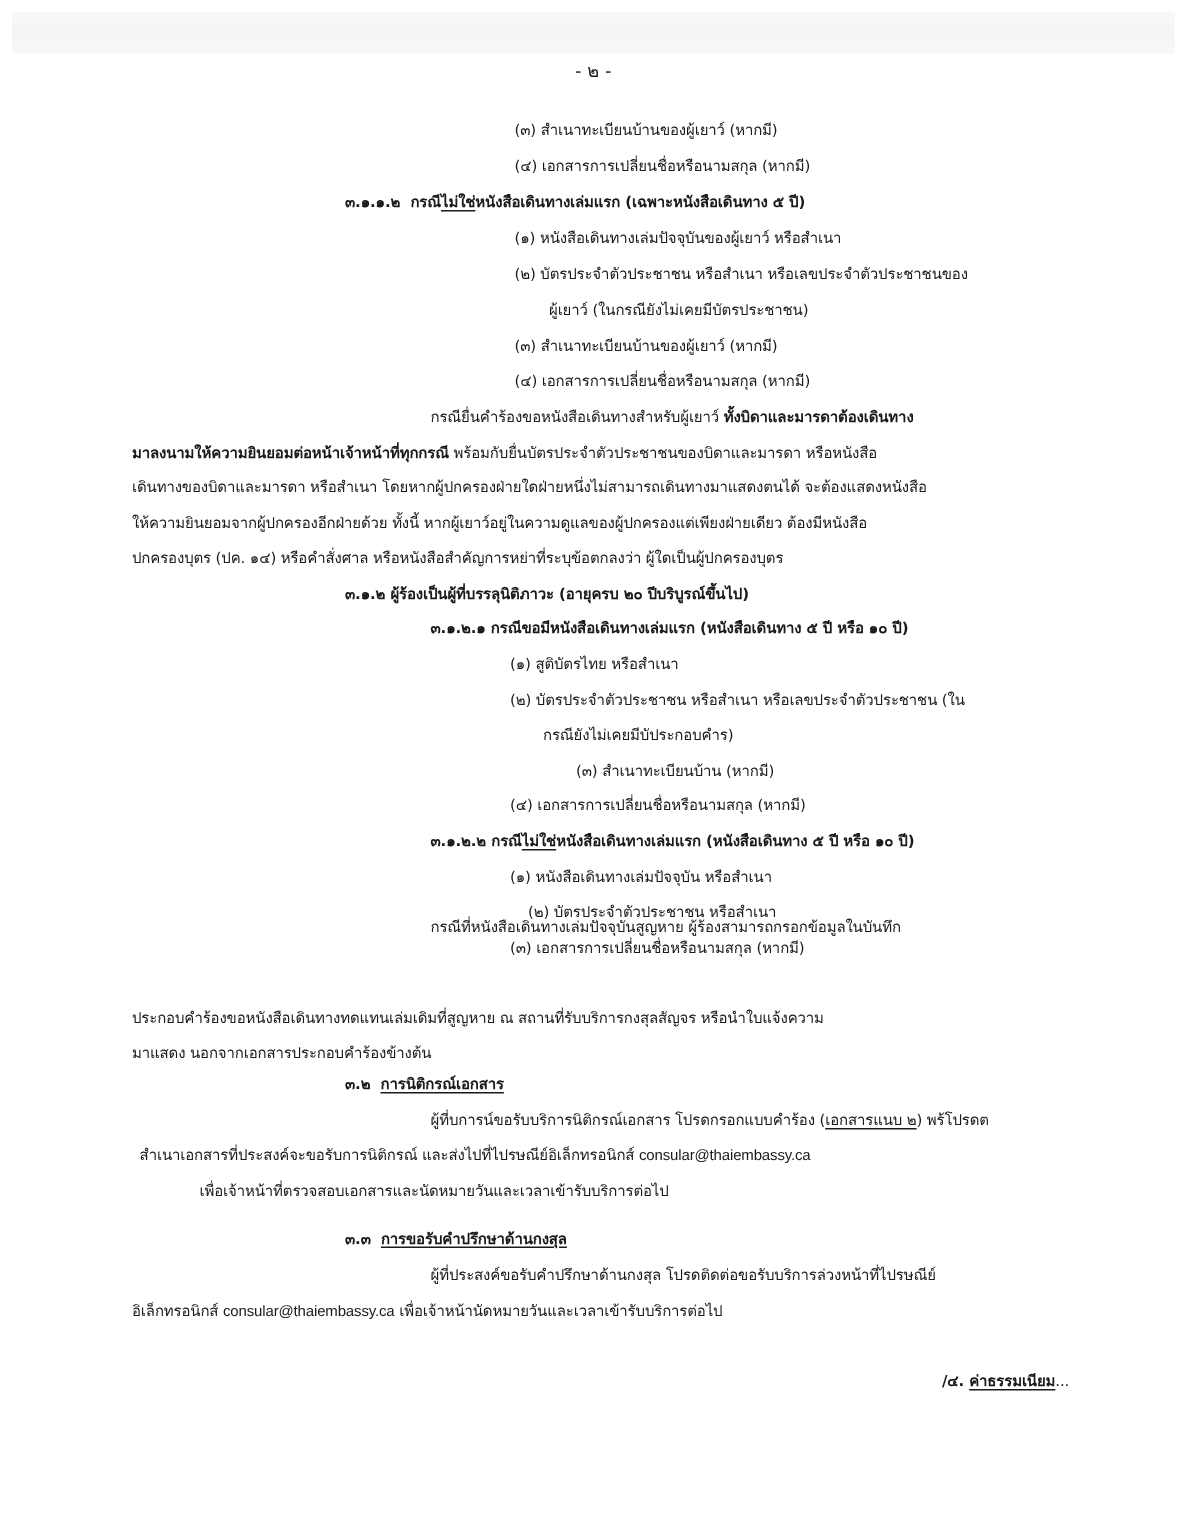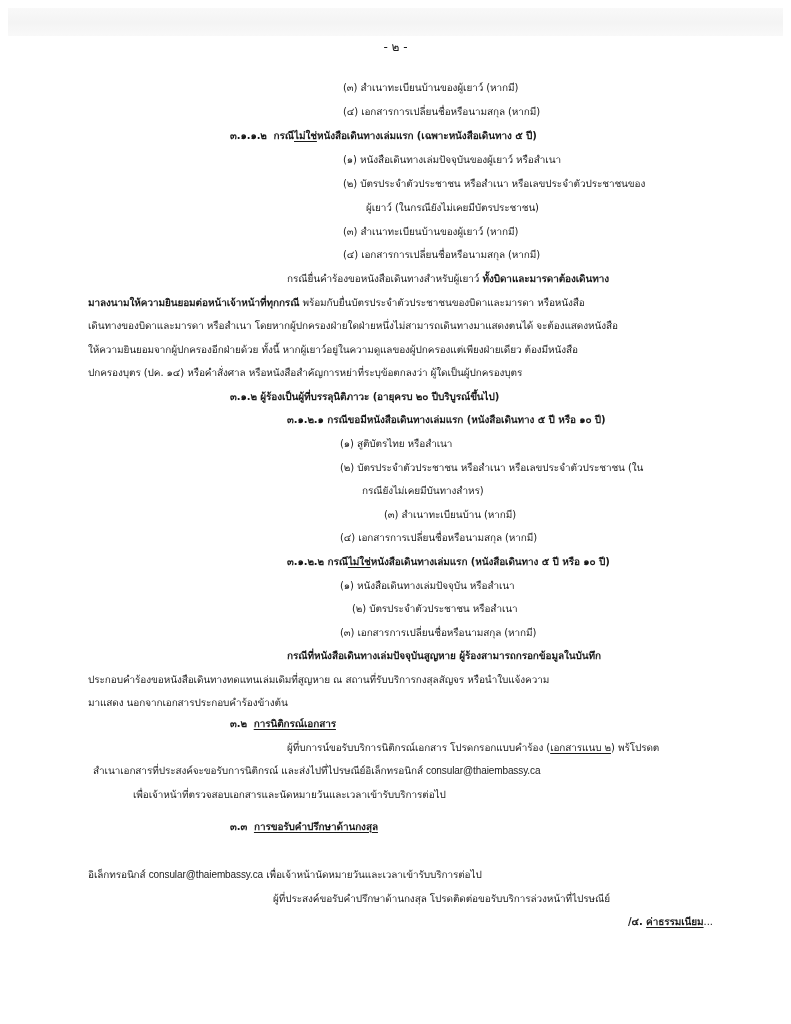--- a/index.html
+++ b/index.html
@@ -44,35 +44,35 @@
 <div class="line" style="left:88px; top:294px;text-align:center;"><span class="b">มาลงนามให้ความยินยอมต่อหน้าเจ้าหน้าที่ทุกกรณี</span><span> พร้อมกับยื่นบัตรประจำตัวประชาชนของบิดาและมารดา หรือหนังสือ</span></div>
 <div class="line" style="left:88px; top:317px;">เดินทางของบิดาและมารดา หรือสำเนา โดยหากผู้ปกครองฝ่ายใดฝ่ายหนึ่งไม่สามารถเดินทางมาแสดงตนได้ จะต้องแสดงหนังสือ</div>
 <div class="line" style="left:88px; top:341px;">ให้ความยินยอมจากผู้ปกครองอีกฝ่ายด้วย ทั้งนี้ หากผู้เยาว์อยู่ในความดูแลของผู้ปกครองแต่เพียงฝ่ายเดียว ต้องมีหนังสือ</div>
 <div class="line" style="left:88px; top:364px;">ปกครองบุตร (ปค. ๑๔) หรือคำสั่งศาล หรือหนังสือสำคัญการหย่าที่ระบุข้อตกลงว่า ผู้ใดเป็นผู้ปกครองบุตร</div>
 
 <div class="line b" style="left:230px; top:388px;">๓.๑.๒ ผู้ร้องเป็นผู้ที่บรรลุนิติภาวะ (อายุครบ ๒๐ ปีบริบูรณ์ขึ้นไป)</div>
 
 <div class="line b" style="left:287px; top:411px;">๓.๑.๒.๑ กรณีขอมีหนังสือเดินทางเล่มแรก (หนังสือเดินทาง ๕ ปี หรือ ๑๐ ปี)</div>
 <div class="line" style="left:340px; top:435px;">(๑) สูติบัตรไทย หรือสำเนา</div>
 <div class="line" style="left:340px; top:459px;">(๒) บัตรประจำตัวประชาชน หรือสำเนา หรือเลขประจำตัวประชาชน (ใน</div>
-<div class="line" style="left:362px; top:482px;">กรณียังไม่เคยมีบันทางสำหร)</div>
+<div class="line" style="left:362px; top:482px;">กรณียังไม่เคยมีบัประกอบคำร)</div>
 <div class="line" style="left:340px; top:506px;margin-left:44px;">(๓) สำเนาทะเบียนบ้าน (หากมี)</div>
 <div class="line" style="left:340px; top:529px;">(๔) เอกสารการเปลี่ยนชื่อหรือนามสกุล (หากมี)</div>
 
 <div class="line b" style="left:287px; top:553px;"><span>๓.๑.๒.๒</span>&nbsp;<span>กรณี</span><span class="u">ไม่ใช่</span><span>หนังสือเดินทางเล่มแรก (หนังสือเดินทาง ๕ ปี หรือ ๑๐ ปี)</span></div>
 <div class="line" style="left:340px; top:577px;">(๑) หนังสือเดินทางเล่มปัจจุบัน หรือสำเนา</div>
 <div class="line" style="left:352px; top:600px;">(๒) บัตรประจำตัวประชาชน หรือสำเนา</div>
 <div class="line" style="left:340px; top:624px;">(๓) เอกสารการเปลี่ยนชื่อหรือนามสกุล (หากมี)</div>
 
-<div class="line" style="left:287px; top:647px;font-weight:bold;">กรณีที่หนังสือเดินทางเล่มปัจจุบันสูญหาย ผู้ร้องสามารถกรอกข้อมูลในบันทึก</div>
+<div class="line" style="left:287px; top:610px;">กรณีที่หนังสือเดินทางเล่มปัจจุบันสูญหาย ผู้ร้องสามารถกรอกข้อมูลในบันทึก</div>
 <div class="line" style="left:88px; top:671px;text-align:center;">ประกอบคำร้องขอหนังสือเดินทางทดแทนเล่มเดิมที่สูญหาย ณ สถานที่รับบริการกงสุลสัญจร หรือนำใบแจ้งความ</div>
 <div class="line" style="left:88px; top:694px;">มาแสดง นอกจากเอกสารประกอบคำร้องข้างต้น</div>
 
 <div class="line b" style="left:230px; top:715px;"><span>๓.๒</span>&nbsp;&nbsp;<span class="u">การนิติกรณ์เอกสาร</span></div>
 <div class="line" style="left:287px; top:739px;"><span>ผู้ที่บการน์ขอรับบริการนิติกรณ์เอกสาร โปรดกรอกแบบคำร้อง (</span><span class="u">เอกสารแนบ ๒</span><span>) พร้โปรดต</span></div>
 <div class="line" style="left:93px; top:762px;"><span>สำเนาเอกสารที่ประสงค์จะขอรับการนิติกรณ์ และส่งไปที่ไปรษณีย์อิเล็กทรอนิกส์ </span><span class="email">consular@thaiembassy.ca</span></div>
 <div class="line" style="left:88px; top:786px;margin-left:45px;">เพื่อเจ้าหน้าที่ตรวจสอบเอกสารและนัดหมายวันและเวลาเข้ารับบริการต่อไป</div>
 
 <div class="line b" style="left:230px; top:818px;"><span>๓.๓</span>&nbsp;&nbsp;<span class="u">การขอรับคำปรึกษาด้านกงสุล</span></div>
-<div class="line" style="left:273px; top:842px;margin-top:48px;">ผู้ที่ประสงค์ขอรับคำปรึกษาด้านกงสุล โปรดติดต่อขอรับบริการล่วงหน้าที่ไปรษณีย์</div>
+<div class="line" style="left:287px; top:842px;">ผู้ที่ประสงค์ขอรับคำปรึกษาด้านกงสุล โปรดติดต่อขอรับบริการล่วงหน้าที่ไปรษณีย์</div>
 <div class="line" style="left:88px; top:866px;"><span>อิเล็กทรอนิกส์ </span><span class="email">consular@thaiembassy.ca</span><span> เพื่อเจ้าหน้านัดหมายวันและเวลาเข้ารับบริการต่อไป</span></div>
 
 <div class="line b" style="left:628px; top:913px;"><span>/๔. </span><span class="u">ค่าธรรมเนียม</span><span style="font-weight:normal">...</span></div>
 
 </body></html>

